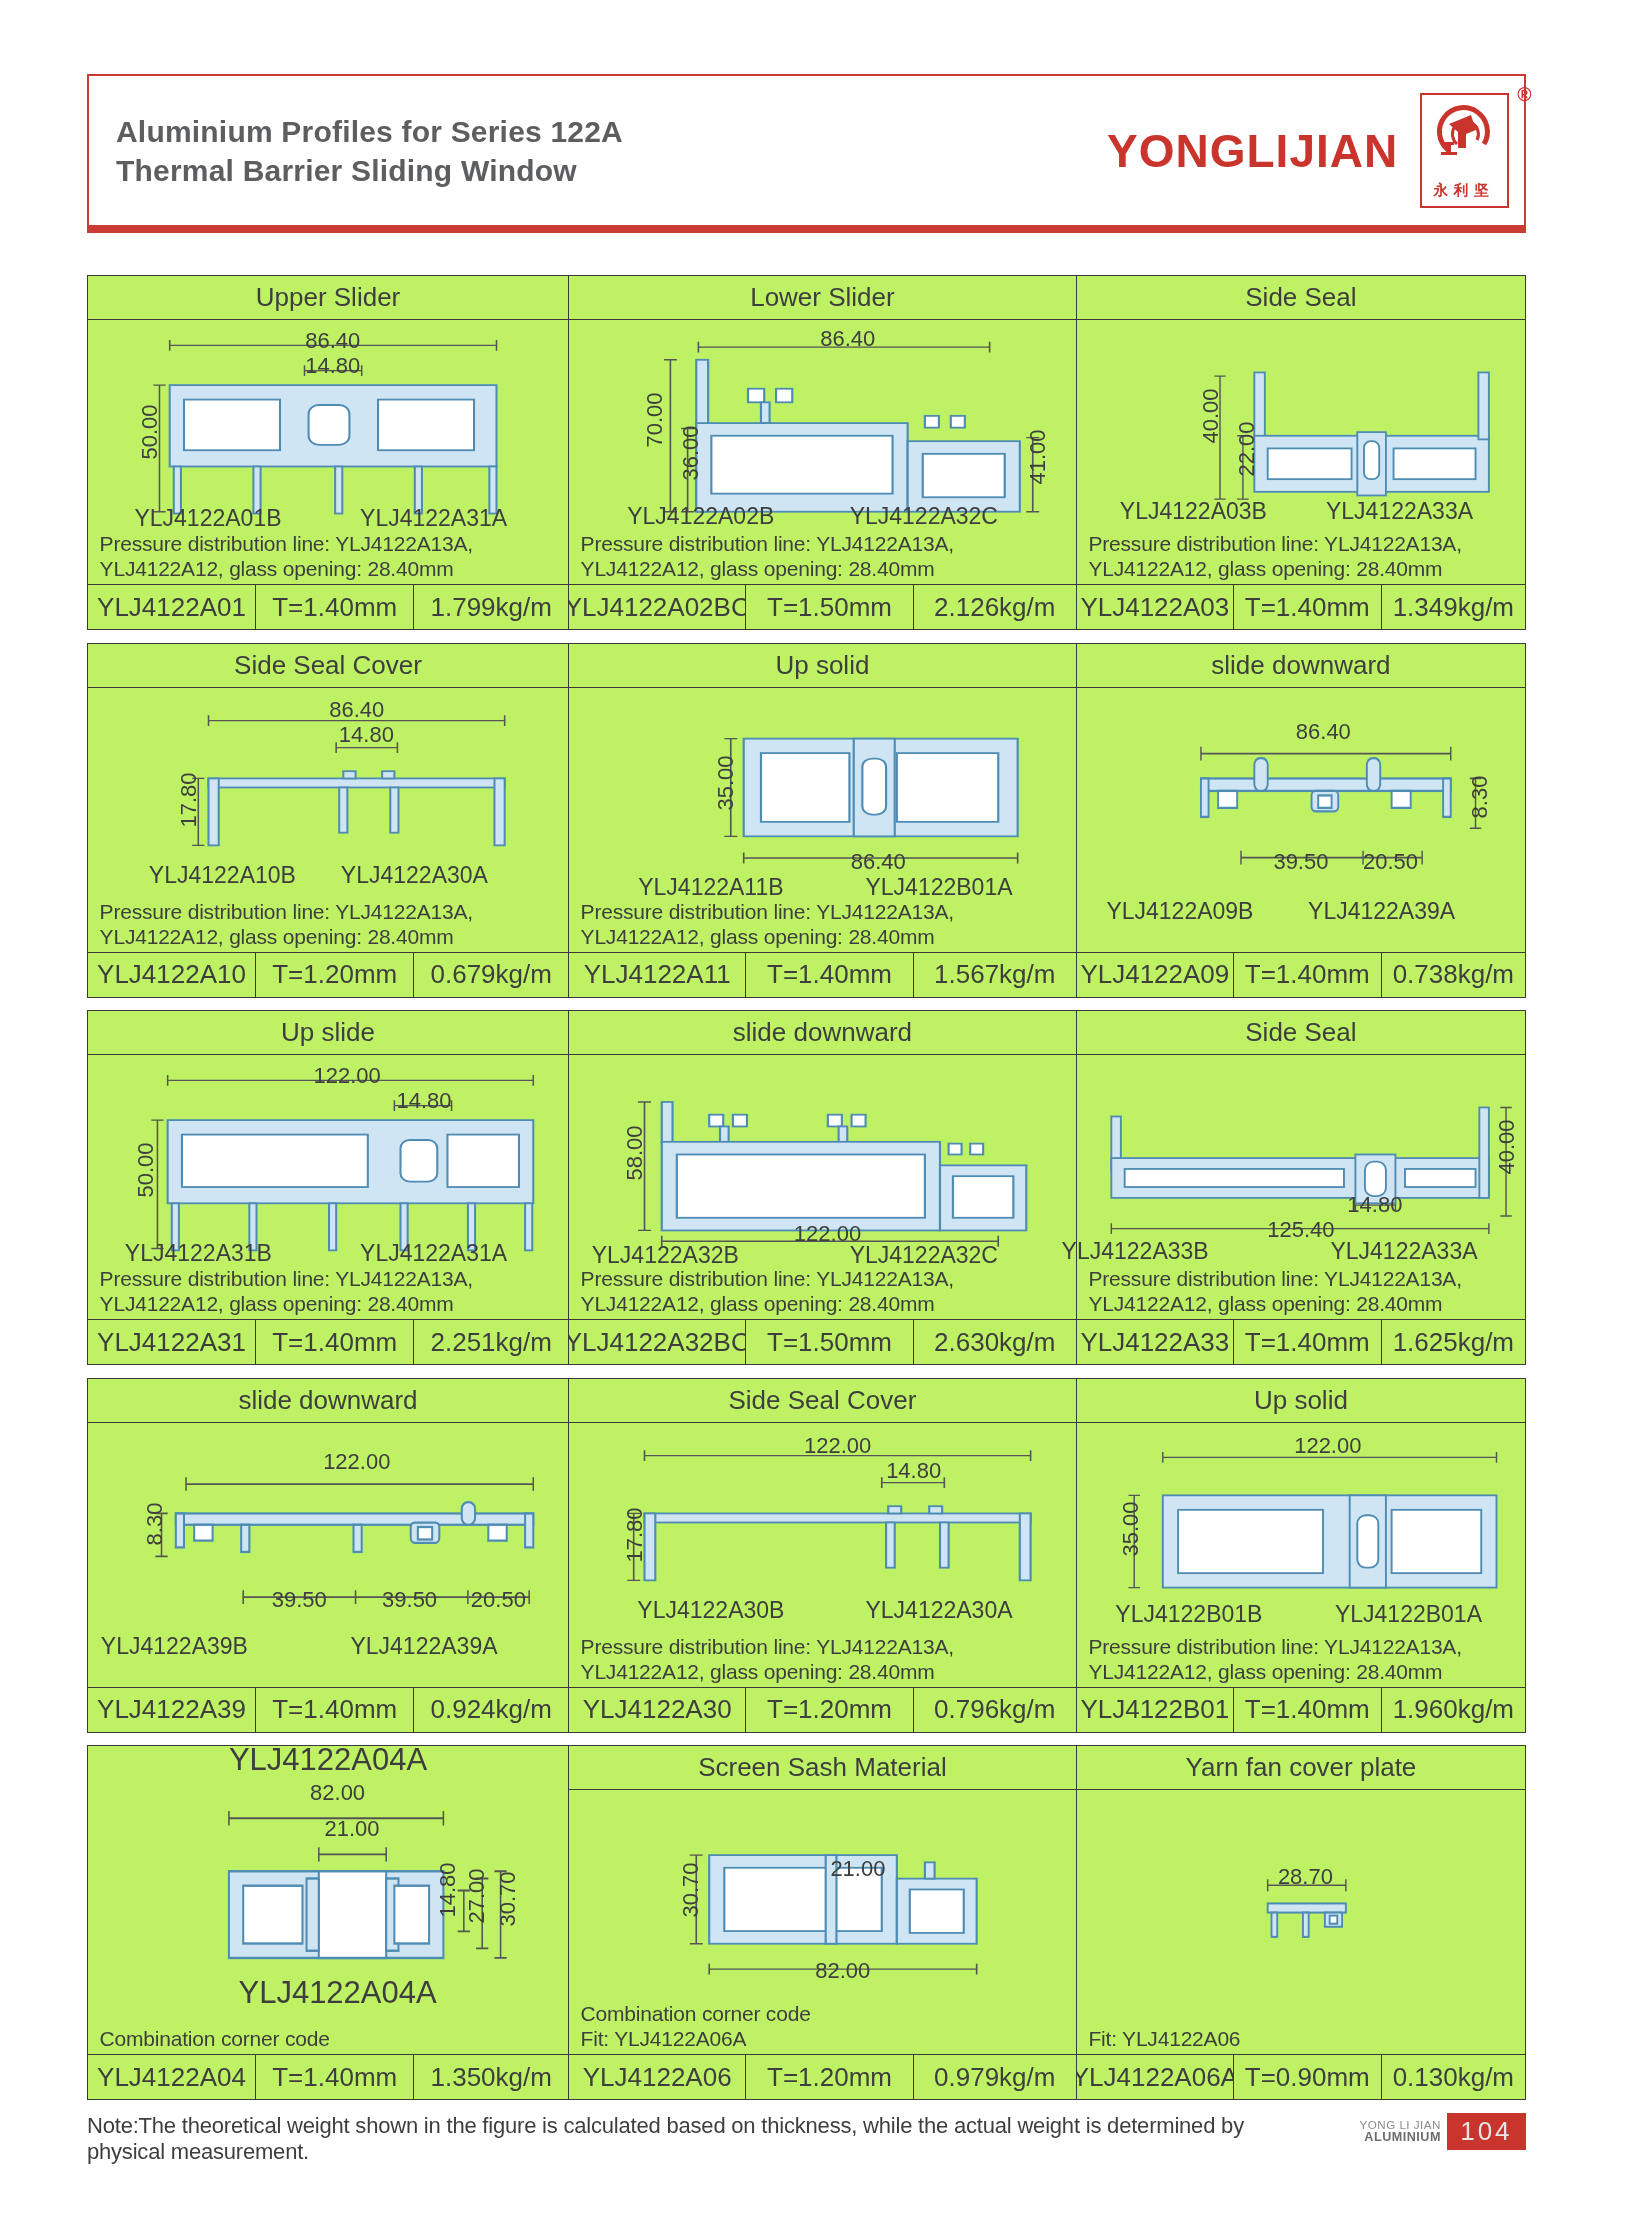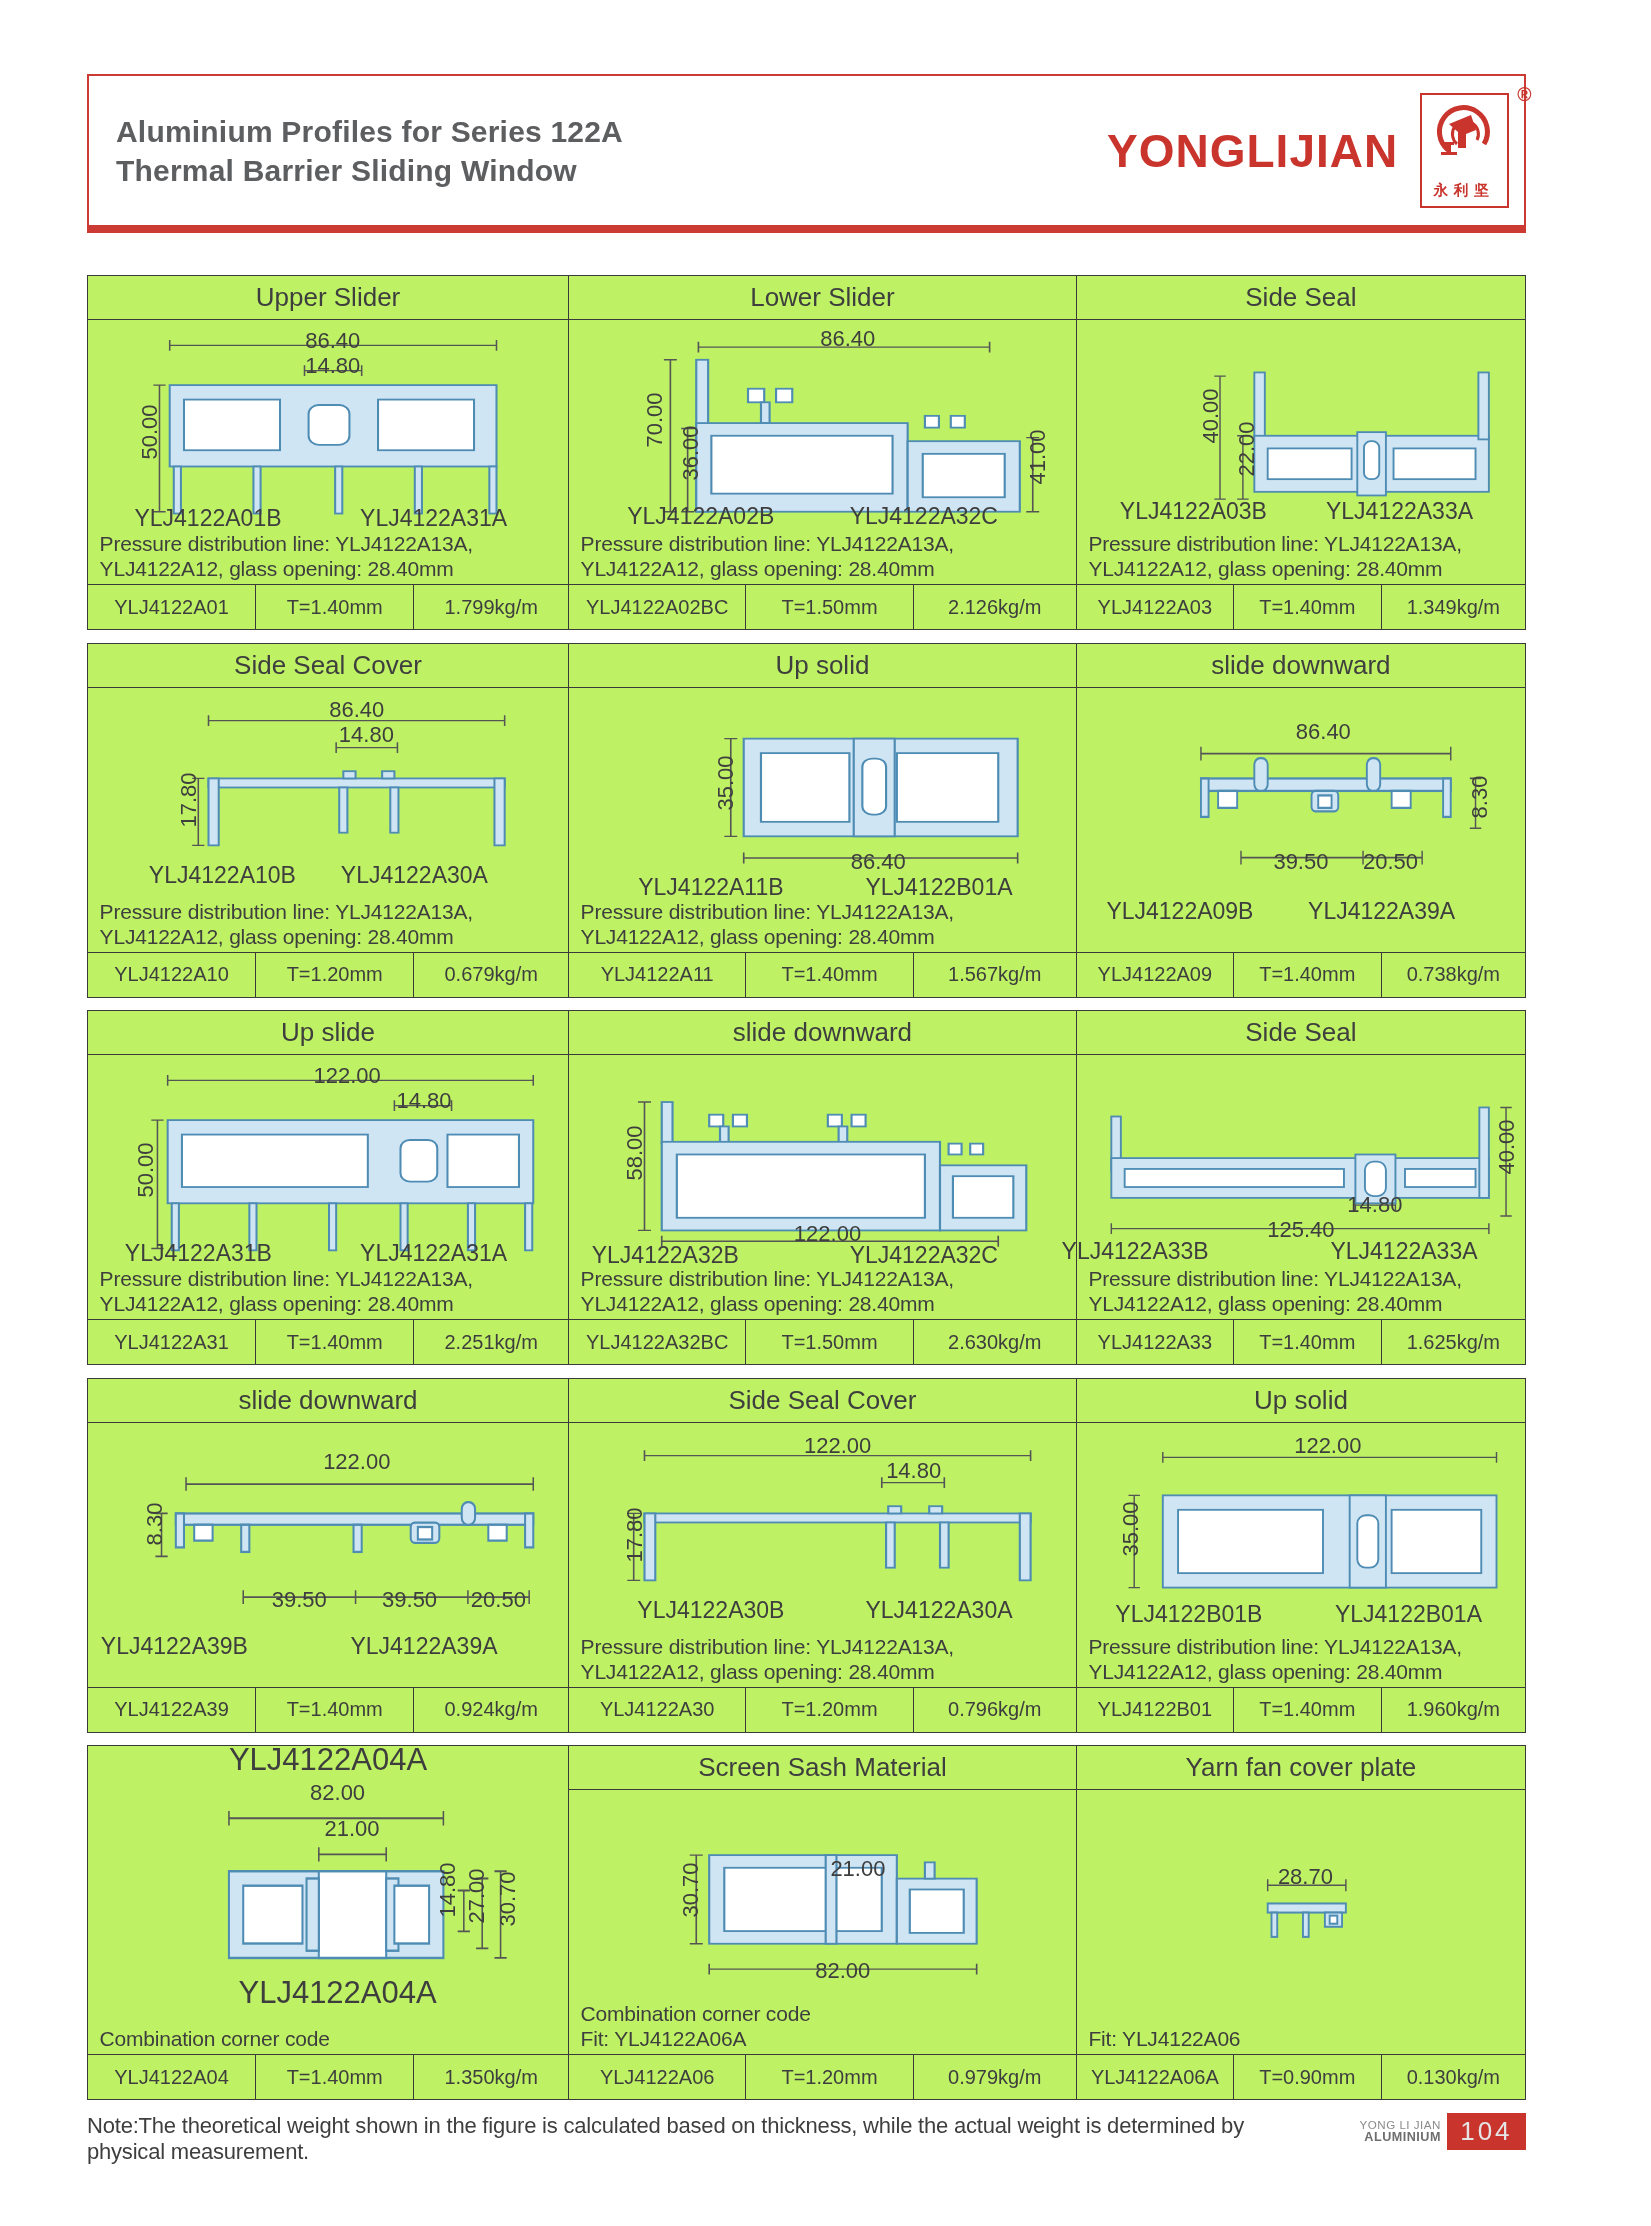--- a/index.html
+++ b/index.html
@@ -36,21 +36,21 @@
   svg .d{stroke:#555;stroke-width:1.5;fill:none;}
   .dim{position:absolute;font-size:22px;color:#3e3e3e;white-space:nowrap;
        transform:translate(-50%,-50%);}
   .dim.rot{transform:translate(-50%,-50%) rotate(-90deg);}
   .pcode{position:absolute;font-size:23px;color:#3e3e3e;white-space:nowrap;transform:translate(-50%,-50%);}
   .toplab,.botlab{position:absolute;font-size:31px;color:#3e3e3e;white-space:nowrap;transform:translate(-50%,-50%);}
   .notes{position:absolute;left:11.6px;right:5.8px;bottom:2.9px;font-size:21px;line-height:25px;
          color:#3e3e3e;letter-spacing:-0.2px;}
   .datarow{flex:none;height:44px;border-top:1.9px solid #3a3a3a;display:grid;
            grid-template-columns:348fr 330fr 322fr;}
-  .datarow > div{display:flex;align-items:center;justify-content:center;font-size:20px;
+  .datarow > div{display:flex;align-items:center;justify-content:center;font-size:26px;
                  color:#3e3e3e;white-space:nowrap;overflow:hidden;}
   .datarow > div + div{border-left:1.9px solid #3a3a3a;}
 
   
   .footer{position:absolute;left:87px;top:2113px;width:1439px;display:flex;
           align-items:flex-start;justify-content:space-between;}
   .note{font-size:22px;color:#3e3e3e;max-width:1223px;letter-spacing:-0.2px;}
   .badge{display:flex;align-items:center;gap:5.8px;}
   .badge-txt{text-align:right;color:#8a8a8a;line-height:12.6px;}
   .badge-l1{font-size:11.6px;letter-spacing:0.5px;}

